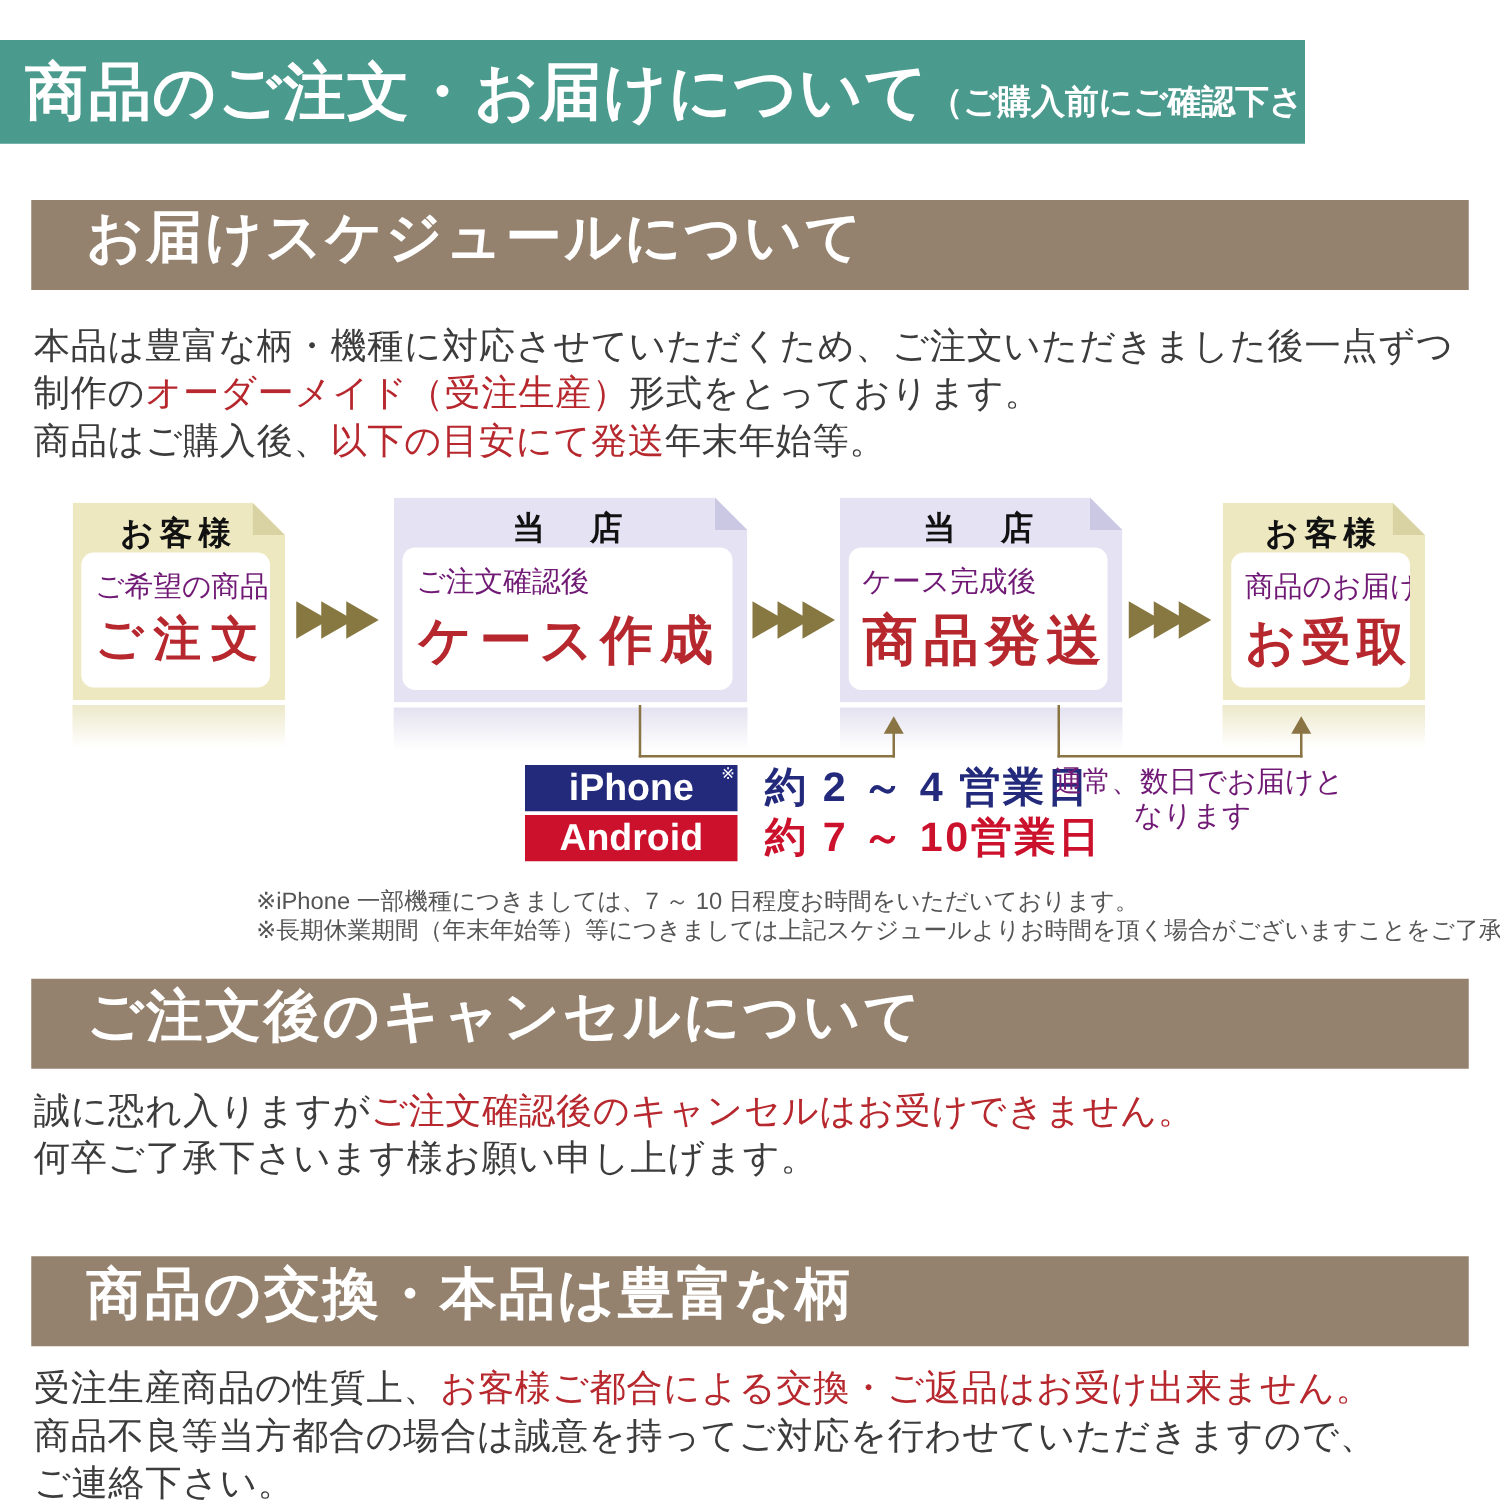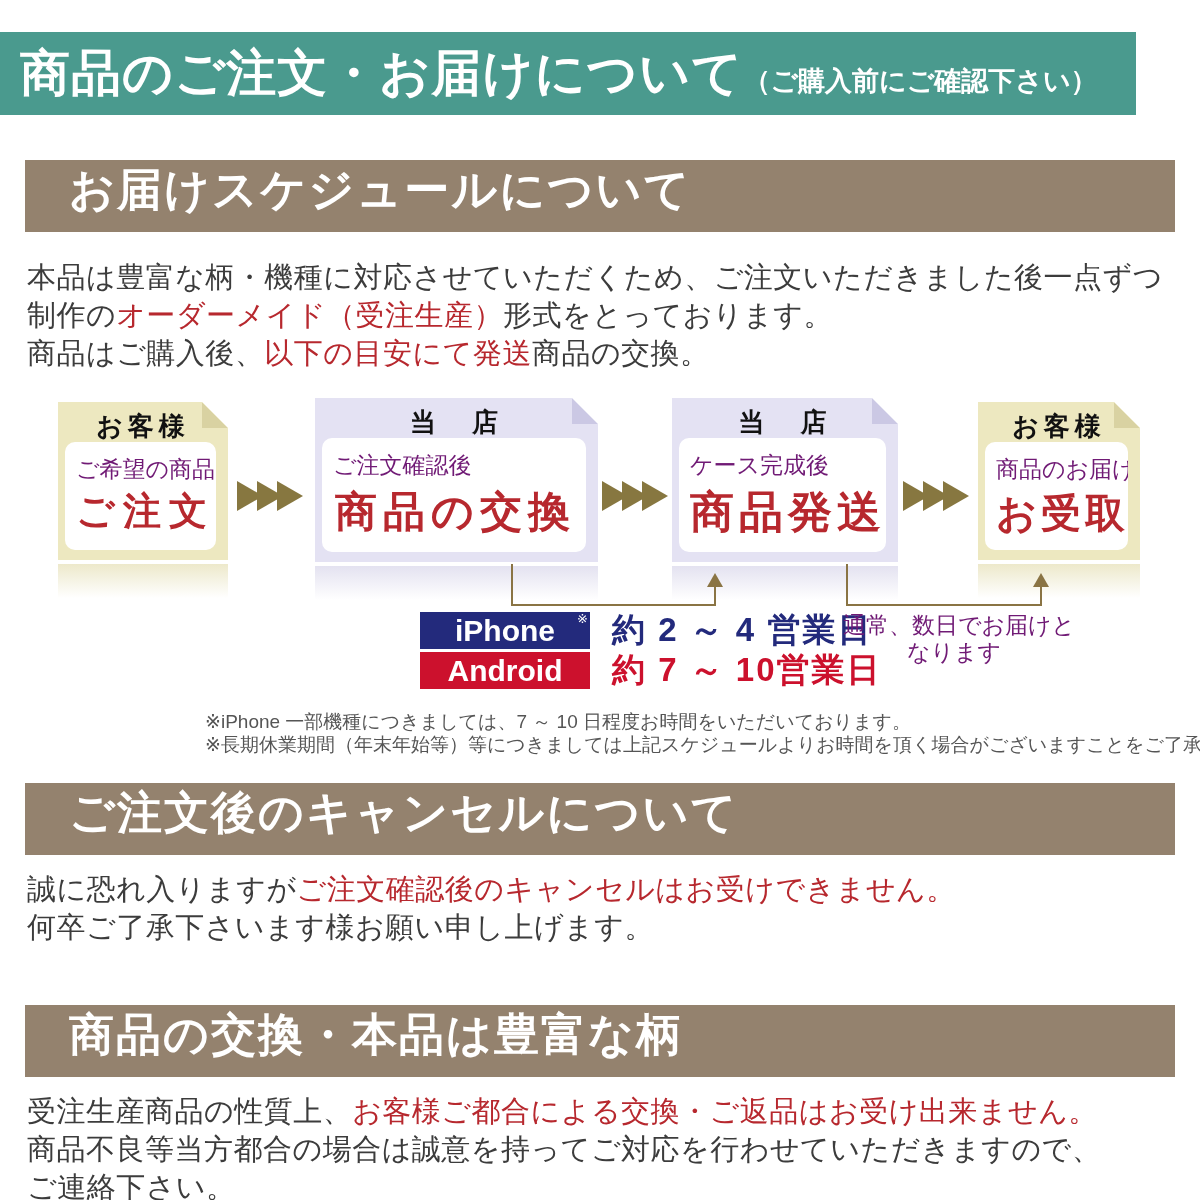--- a/index.html
+++ b/index.html
@@ -3,21 +3,21 @@
 <meta charset="utf-8">
 <style>
   html,body { margin:0; padding:0; background:#fff; }
   .page {
     position:relative; width:1200px; height:1200px; overflow:hidden;
     background:#fff; font-family:"Liberation Sans","DejaVu Sans",sans-serif;
   }
 
   
   .banner {
-    position:absolute; left:0; top:32px; width:1136px; height:83px;
+    position:absolute; left:0; top:32px; width:1044px; height:83px;
     background:#4a9a8e; color:#fff; white-space:nowrap;
     line-height:83px; padding-left:20px; box-sizing:border-box;
   }
   .banner-title { font-size:50px; font-weight:bold; letter-spacing:1px; }
   .banner-sub   { font-size:27px; font-weight:bold; letter-spacing:0; }
 
   
   .sec-head {
     position:absolute; left:25px; width:1150px; height:72px;
     background:#94826e; color:#fff; display:flex; align-items:flex-start;
@@ -132,21 +132,21 @@
     <span class="banner-title">商品のご注文・お届けについて</span><span class="banner-sub">（ご購入前にご確認下さい）</span>
   </div>
 
   <div class="sec-head h1">
     <span>お届けスケジュールについて</span>
   </div>
 
   <div class="para p1">
     <div><span>本品は豊富な柄・機種に対応させていただくため、ご注文いただきました後一点ずつ</span><span class="em strong"></span><span></span></div>
     <div><span>制作の</span><span class="em strong">オーダーメイド（受注生産）</span><span>形式をとっております。</span></div>
-    <div><span>商品はご購入後、</span><span class="em strong">以下の目安にて発送</span><span>商品の交換。</span></div>
+    <div><span>商品はご購入後、</span><span class="em strong">以下の目安にて発送</span><span>年末年始等。</span></div>
   </div>
 
   <div class="flow">
 
     <div class="fbox cream b1">
       <div class="actor">お客様</div>
       <div class="card">
         <div class="sub">ご希望の商品を</div>
         <div class="main m1">ご注文</div>
       </div>
@@ -156,21 +156,21 @@
     <div class="tris g1">
         <i class="tri"></i>
         <i class="tri"></i>
         <i class="tri"></i>
       </div>
 
     <div class="fbox lav b2">
       <div class="actor">当　店</div>
       <div class="card">
         <div class="sub">ご注文確認後</div>
-        <div class="main m2">商品の交換</div>
+        <div class="main m2">ケース作成</div>
       </div>
     </div>
     <div class="reflect r-lav rb2"></div>
 
     <div class="tris g2">
         <i class="tri"></i>
         <i class="tri"></i>
         <i class="tri"></i>
       </div>
 

